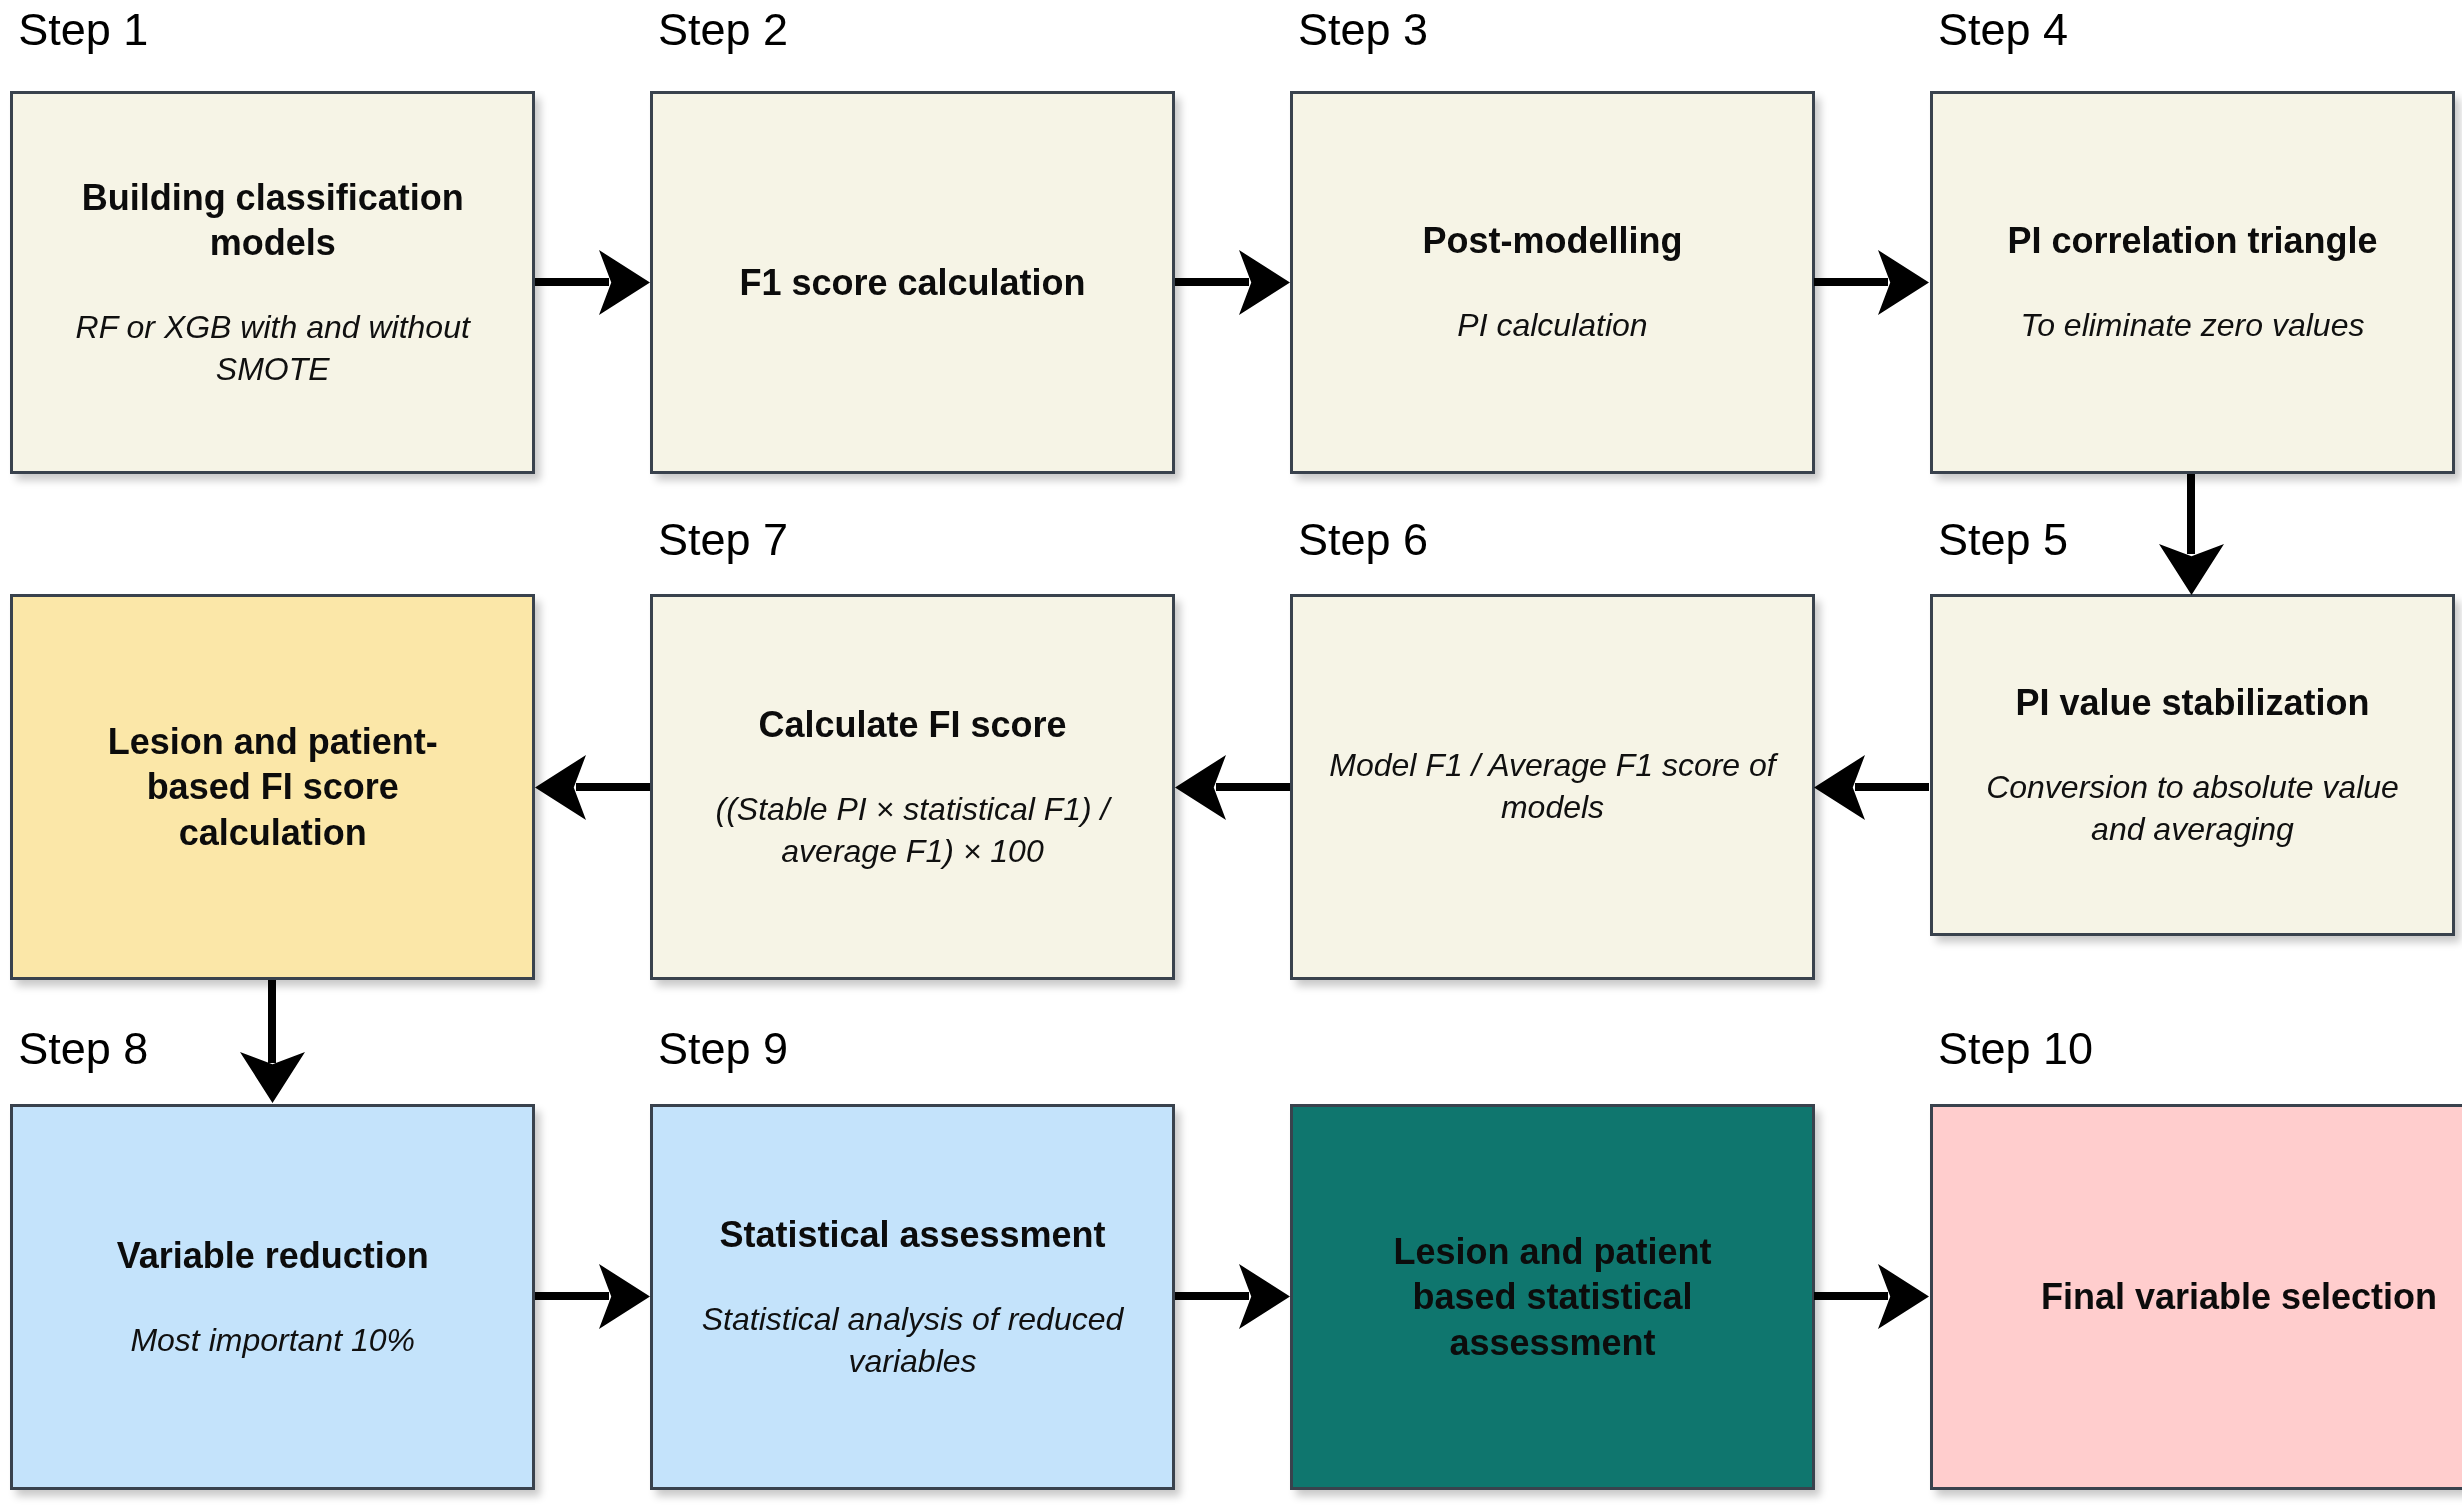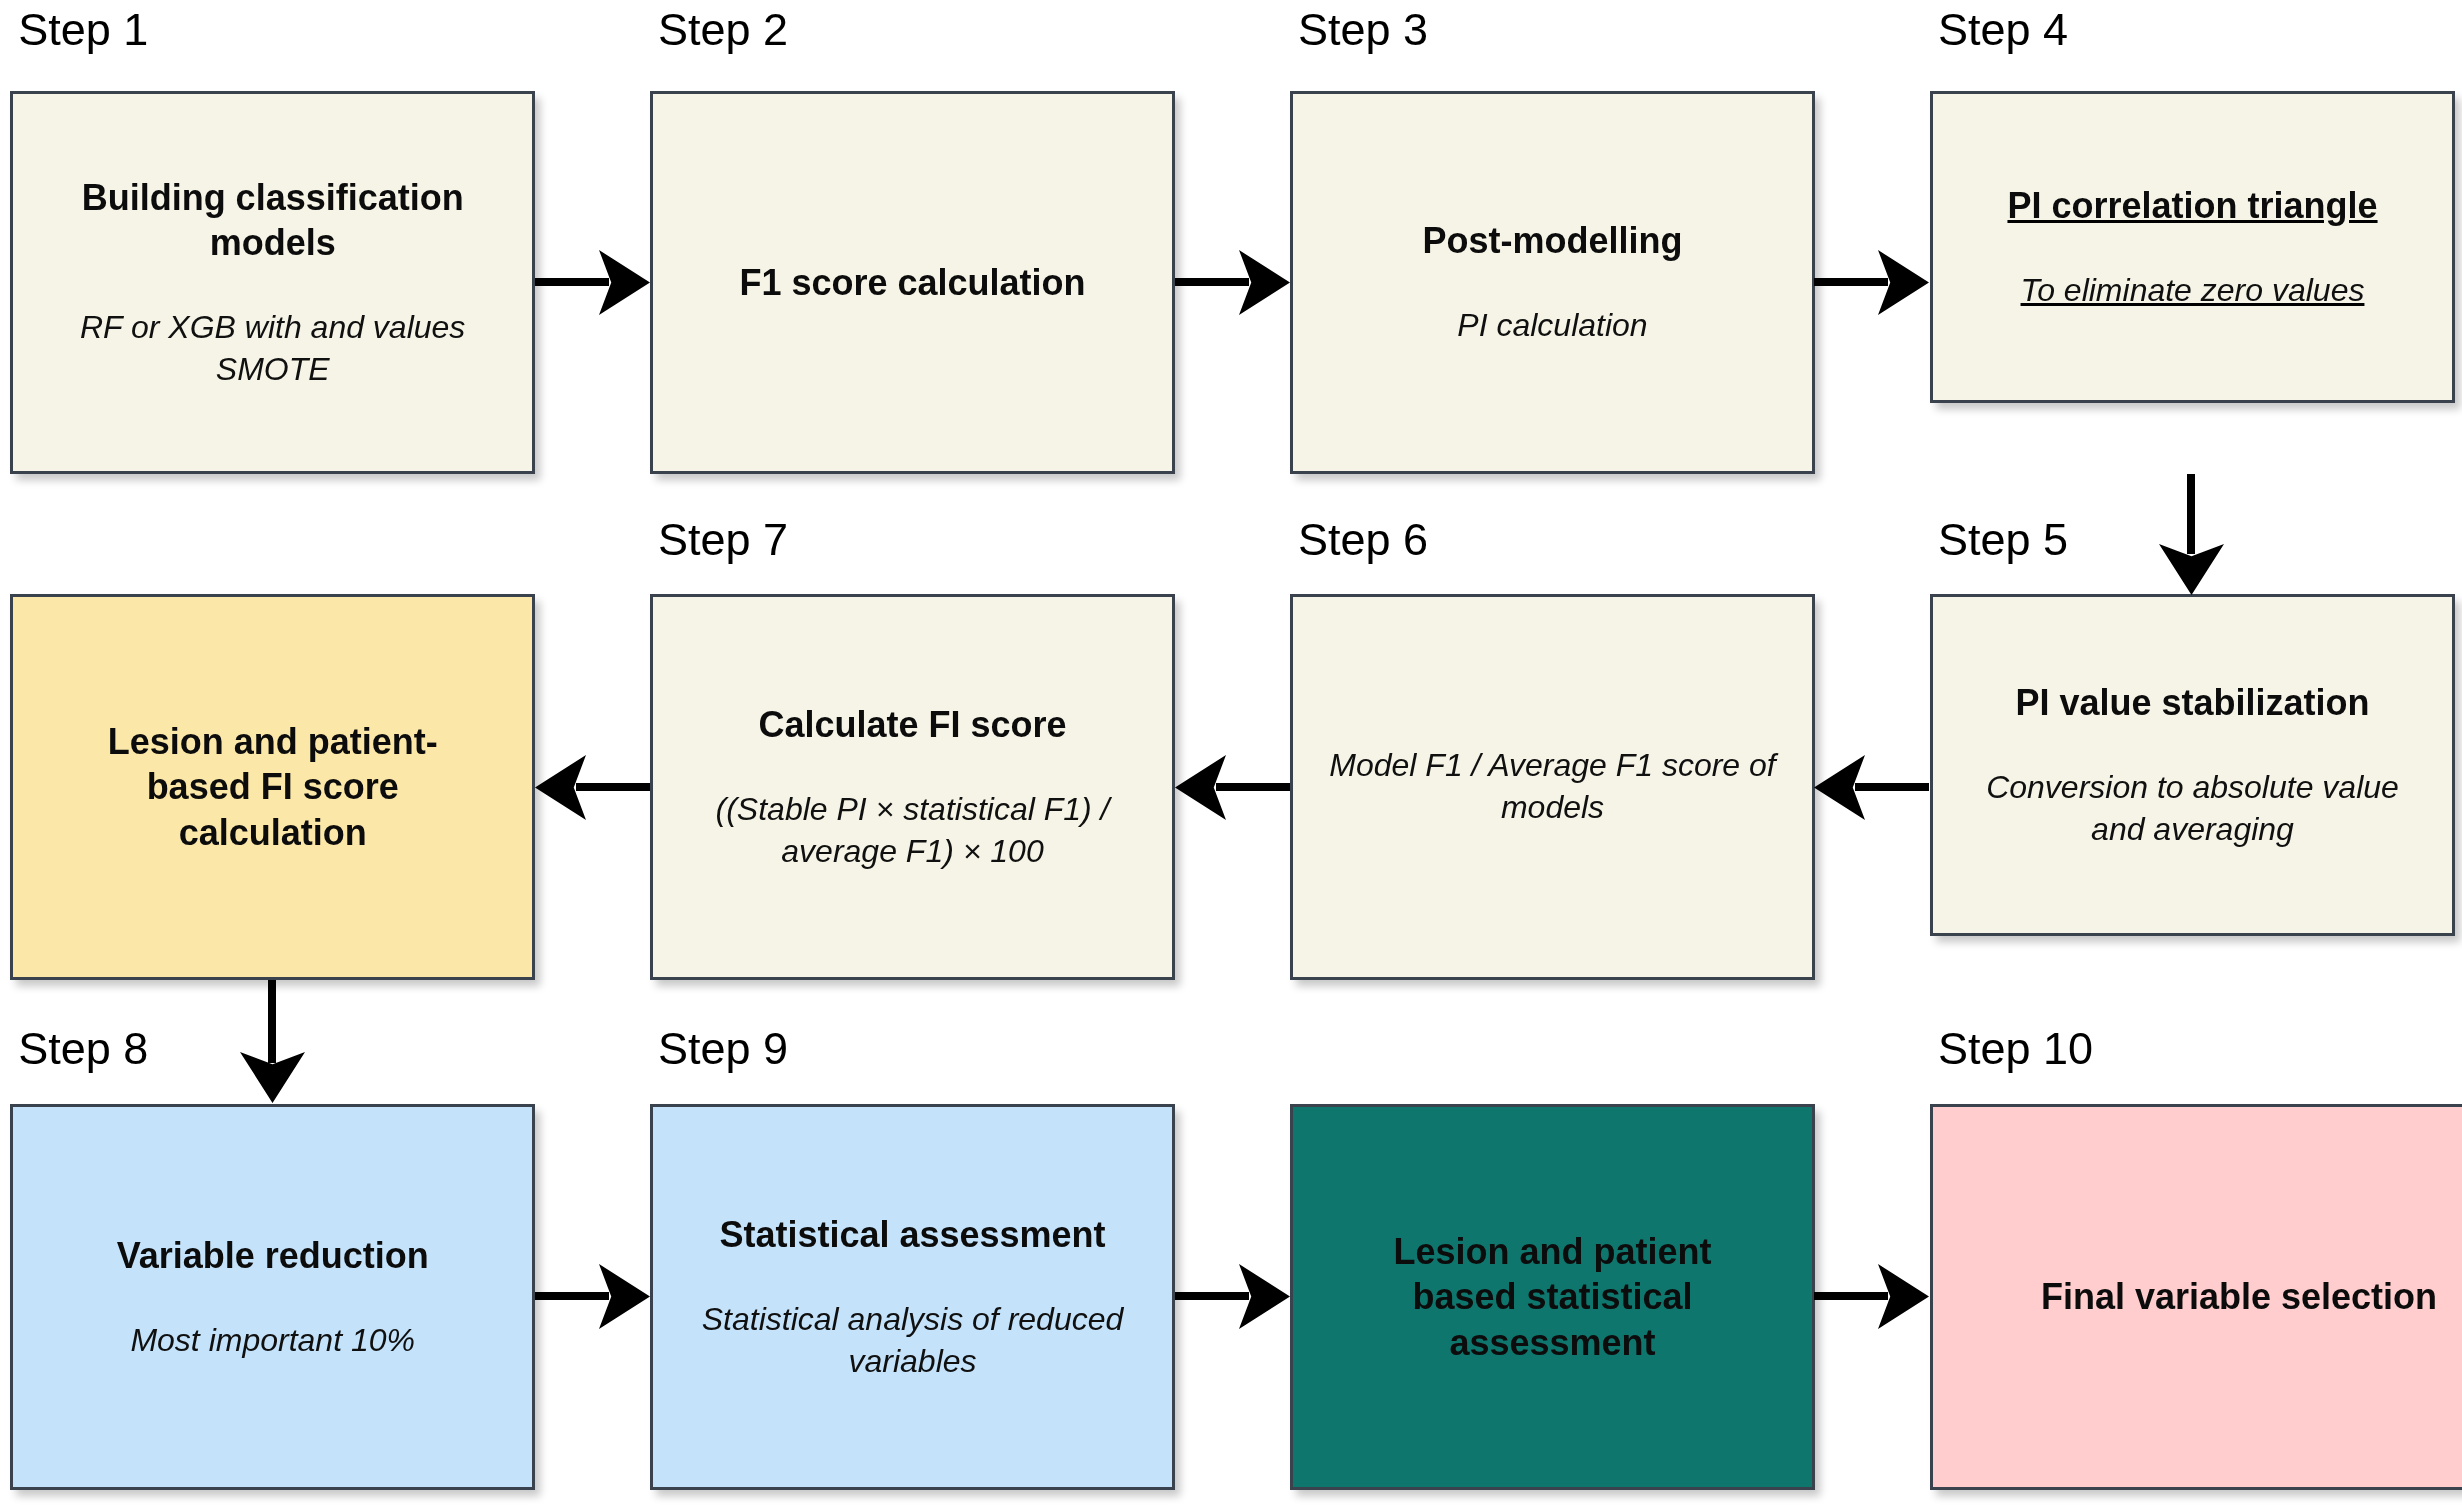--- a/index.html
+++ b/index.html
@@ -92,31 +92,31 @@
   <div class="step-label" style="left:1938px; top:5.4px;">Step 4</div>
   <div class="step-label" style="left:1938px; top:515px;">Step 5</div>
   <div class="step-label" style="left:1298px; top:515px;">Step 6</div>
   <div class="step-label" style="left:658px;  top:515px;">Step 7</div>
   <div class="step-label" style="left:18.3px;   top:1024px;">Step 8</div>
   <div class="step-label" style="left:658px;  top:1024px;">Step 9</div>
   <div class="step-label" style="left:1938px; top:1024px;">Step 10</div>
 
   <div class="flow-box fill-cream" style="left:10.2px; top:91px; width:525px; height:383px;">
     <div class="box-title">Building classification models</div>
-    <div class="box-sub">RF or XGB with and values SMOTE</div>
+    <div class="box-sub">RF or XGB with and without SMOTE</div>
   </div>
   <div class="flow-box fill-cream" style="left:650px; top:91px; width:525px; height:383px;">
     <div class="box-title">F1 score calculation</div>
 
   </div>
   <div class="flow-box fill-cream" style="left:1290px; top:91px; width:525px; height:383px;">
     <div class="box-title">Post-modelling</div>
     <div class="box-sub">PI calculation</div>
   </div>
-  <div class="flow-box fill-cream" style="left:1930px; top:91px; width:525px; height:312px;text-decoration:underline;">
+  <div class="flow-box fill-cream" style="left:1930px; top:91px; width:525px; height:383px;">
     <div class="box-title">PI correlation triangle</div>
     <div class="box-sub">To eliminate zero values</div>
   </div>
 
   <div class="flow-box fill-yellow" style="left:10.2px; top:594px; width:525px; height:386px;">
     <div class="box-title narrow">Lesion and patient-based FI score calculation</div>
 
   </div>
   <div class="flow-box fill-cream" style="left:650px; top:594px; width:525px; height:386px;">
     <div class="box-title">Calculate FI score</div>

